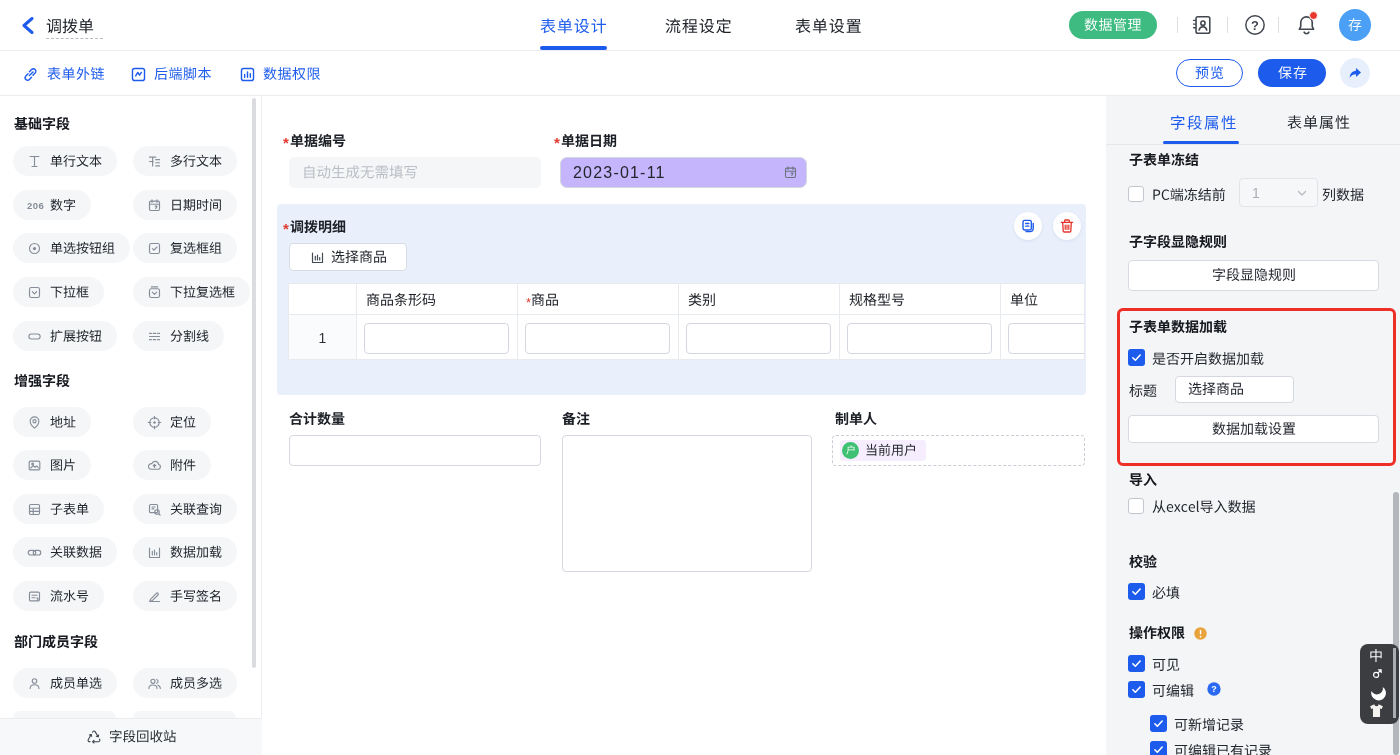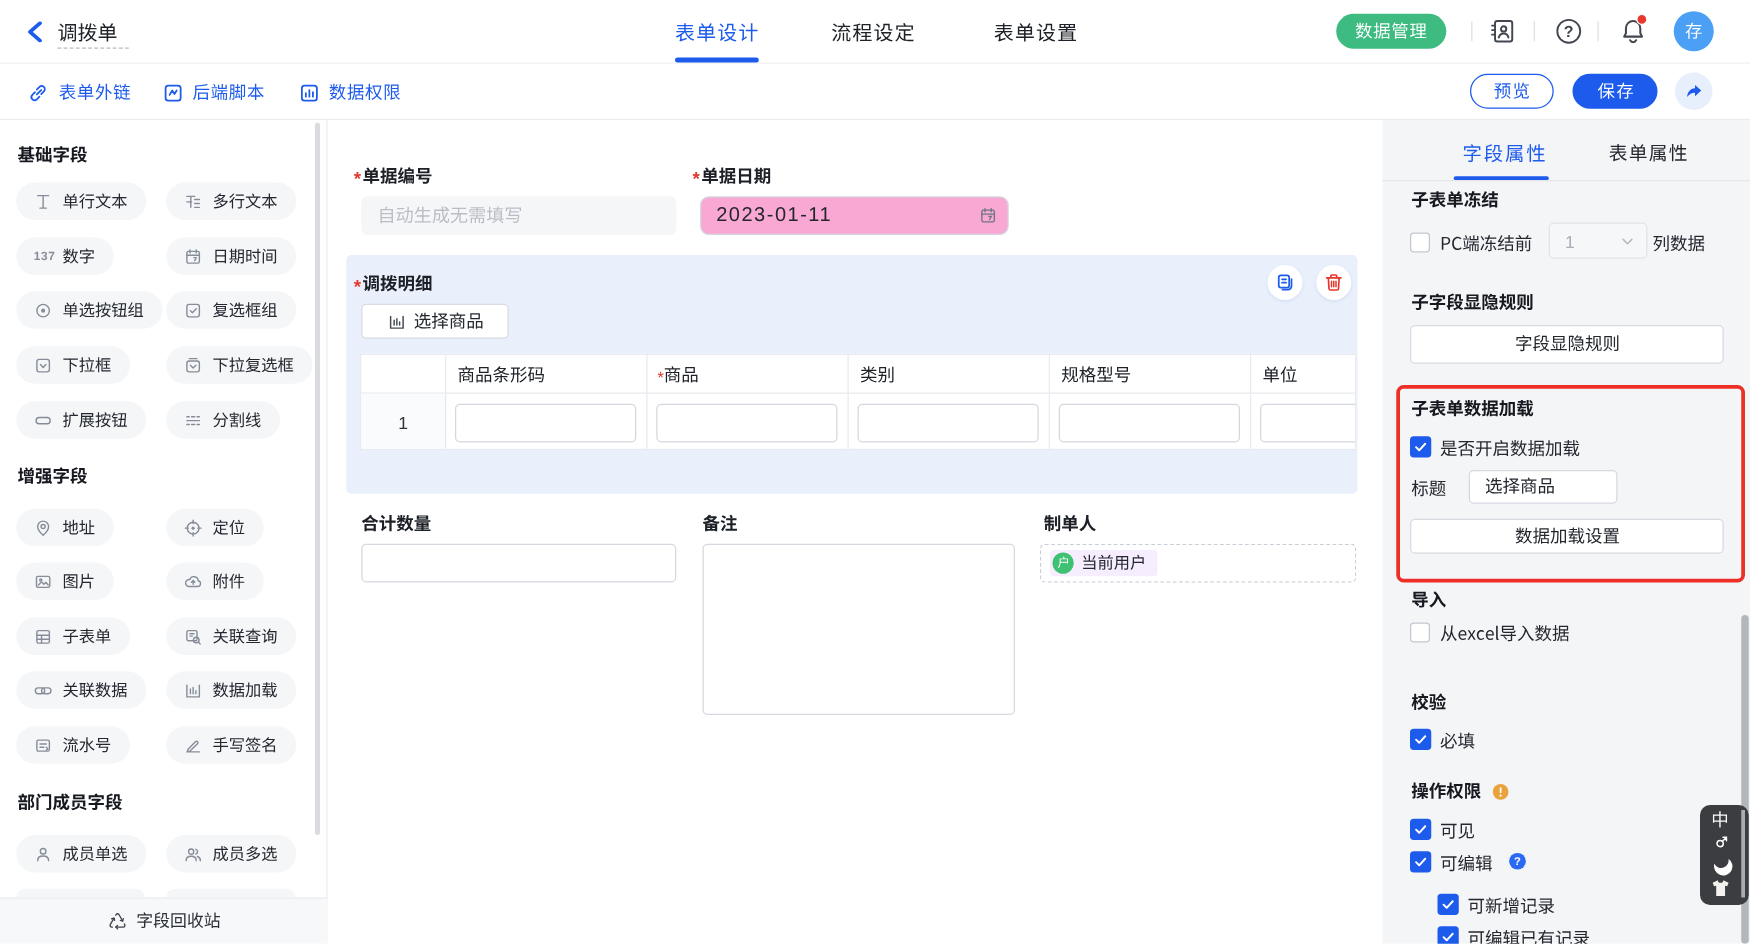--- a/index.html
+++ b/index.html
@@ -322,21 +322,21 @@
     </svg>
     <span style="width:8px"></span>
     <svg width="52.0" height="18.8" viewBox="0 -13.78 52.0 18.8" style="overflow:visible;fill:#23272e;vertical-align:-2.3px;">
       <use href="#g32" transform="translate(0.0,0) scale(0.01300,-0.01300)"></use>
       <use href="#g30" transform="translate(13.0,0) scale(0.01300,-0.01300)"></use>
       <use href="#g31" transform="translate(26.0,0) scale(0.01300,-0.01300)"></use>
       <use href="#g20" transform="translate(39.0,0) scale(0.01300,-0.01300)"></use>
     </svg>
   </div>
 <div class="pill" style="left:13px;top:190px">
-    <span style="font-size:9.5px;font-weight:bold;color:#868d98;letter-spacing:0.5px">137</span>
+    <span style="font-size:9.5px;font-weight:bold;color:#868d98;letter-spacing:0.5px">206</span>
     <span style="width:6px"></span>
     <svg width="26.0" height="18.8" viewBox="0 -13.78 26.0 18.8" style="overflow:visible;fill:#23272e;vertical-align:-2.3px;">
       <use href="#g10" transform="translate(0.0,0) scale(0.01300,-0.01300)"></use>
       <use href="#g33" transform="translate(13.0,0) scale(0.01300,-0.01300)"></use>
     </svg>
   </div>
 <div class="pill" style="left:133px;top:190px">
     <svg width="15" height="15" viewBox="0 0 24 24" fill="none" stroke="#868d98" stroke-width="1.8" stroke-linecap="round" stroke-linejoin="round" style="flex:none;">
       <rect x="4" y="5" width="16" height="15" rx="2"></rect>
       <path d="M8 3v4M16 3v4M4 10h16M13 13h3l-2 4"></path>
@@ -627,21 +627,21 @@
       <use href="#g89" transform="translate(0.0,0) scale(0.01450,-0.01450)"></use>
       <use href="#g90" transform="translate(14.5,0) scale(0.01450,-0.01450)"></use>
       <use href="#g91" transform="translate(29.0,0) scale(0.01450,-0.01450)"></use>
       <use href="#g77" transform="translate(43.5,0) scale(0.01450,-0.01450)"></use>
       <use href="#g92" transform="translate(58.0,0) scale(0.01450,-0.01450)"></use>
       <use href="#g93" transform="translate(72.5,0) scale(0.01450,-0.01450)"></use>
       <use href="#g94" transform="translate(87.0,0) scale(0.01450,-0.01450)"></use>
       <use href="#g70" transform="translate(101.5,0) scale(0.01450,-0.01450)"></use>
     </svg>
   </div>
-<div class="abs flex" style="left:560px;top:157px;width:247px;height:31px;border-radius:7px;background:#f9a8d4;border:1px solid #d4d8df;padding-left:12px">
+<div class="abs flex" style="left:560px;top:157px;width:247px;height:31px;border-radius:7px;background:#c4b5fd;border:1px solid #d4d8df;padding-left:12px">
     <span style="font-size:16px;color:#23262b;letter-spacing:1.2px">2023-01-11</span>
     <svg width="15" height="15" viewBox="0 0 24 24" fill="none" stroke="#6d7480" stroke-width="1.7" stroke-linecap="round" style="position:absolute;right:8px">
       <rect x="4" y="5" width="16" height="15" rx="2"></rect>
       <path d="M8 3v4M16 3v4M4 10h16M13 13h3l-2 4"></path>
     </svg>
   </div>
 <div class="abs" style="left:277px;top:204px;width:809px;height:191px;border-radius:4px;background:#e9f0fc"></div>
 <div class="abs" style="left:283px;top:217px;white-space:nowrap"><span style="color:#e0392f;font-weight:bold;font-size:15px;vertical-align:1px;margin-right:1px">*</span><svg width="56.0" height="20.3" viewBox="0 -14.84 56.0 20.3" style="overflow:visible;fill:#1d2127;vertical-align:-2.5px;">
       <use href="#g95" transform="translate(0.0,0) scale(0.01400,-0.01400)"></use>
       <use href="#g96" transform="translate(14.0,0) scale(0.01400,-0.01400)"></use>

